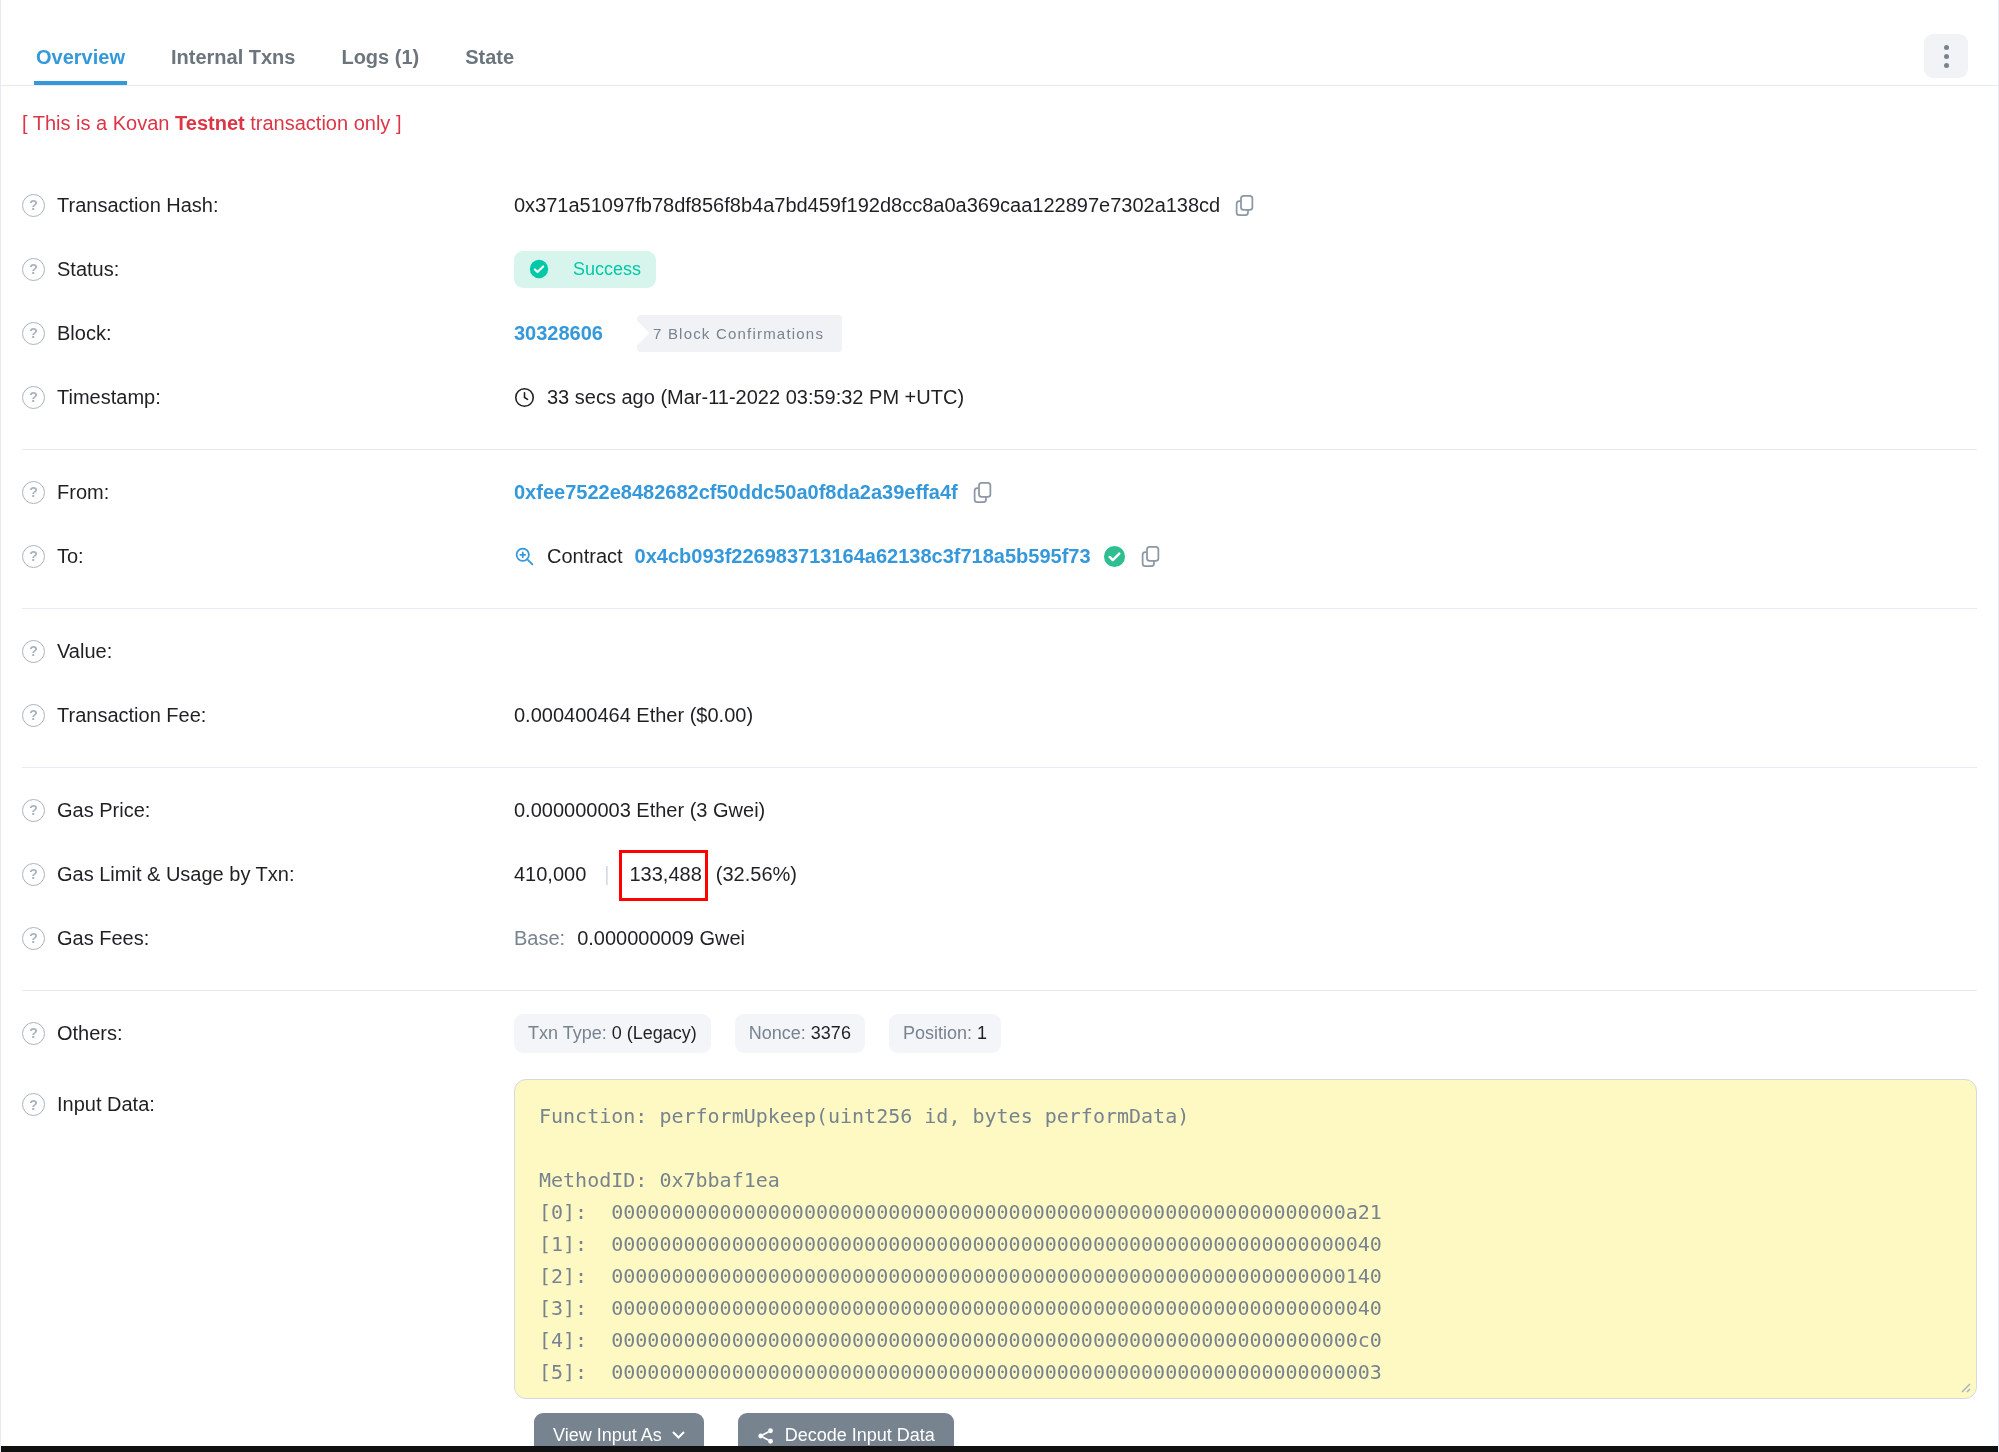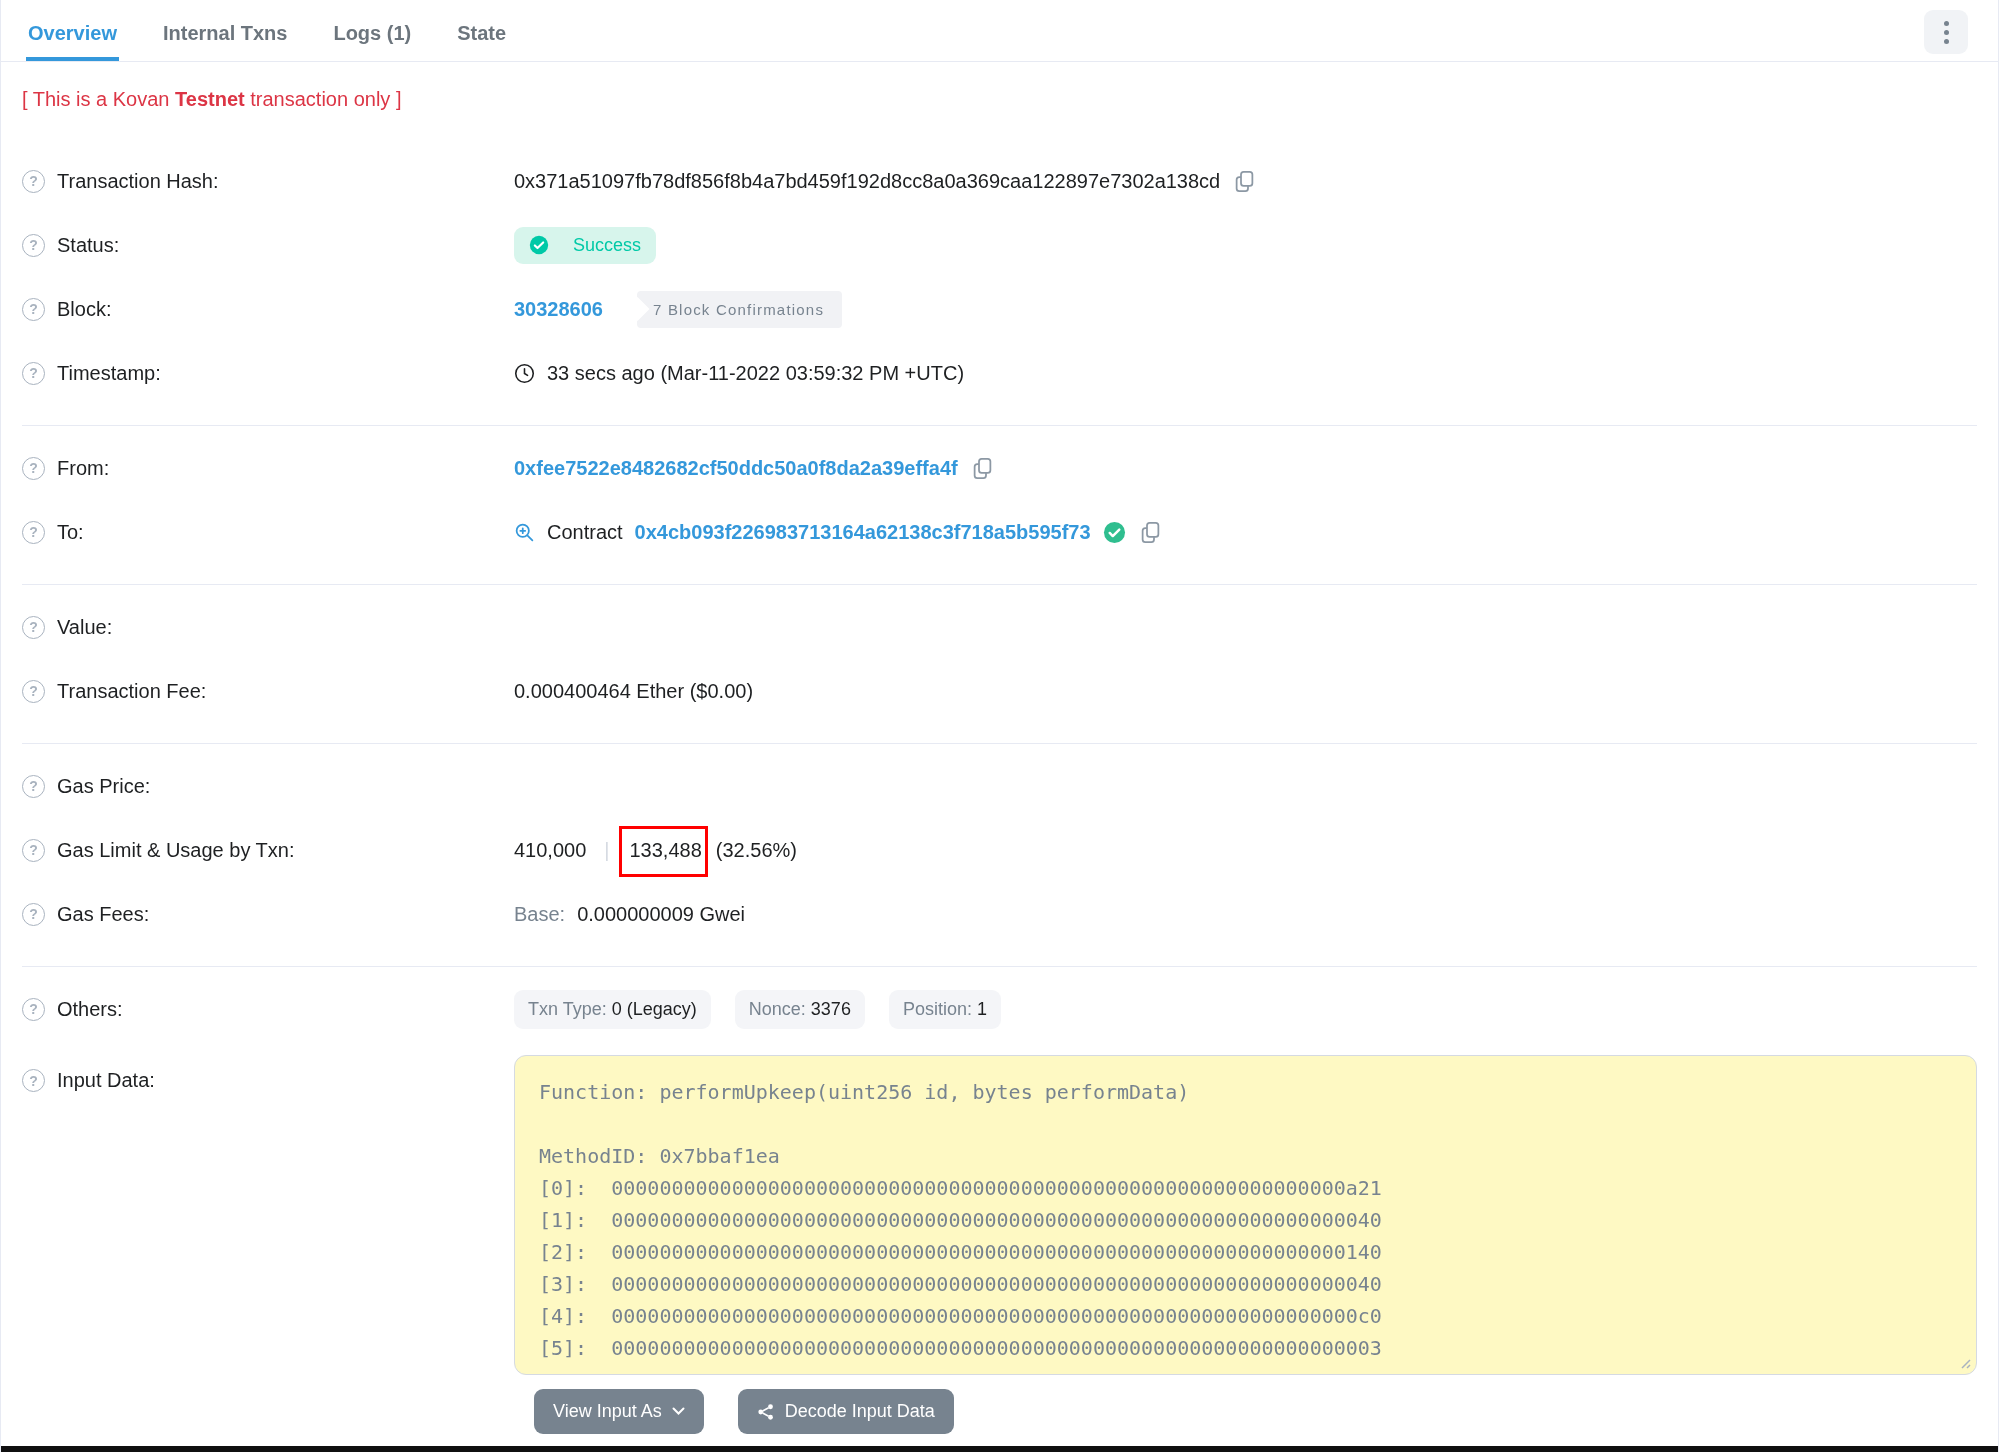--- a/index.html
+++ b/index.html
@@ -4,21 +4,21 @@
 <style>
   * { box-sizing: border-box; margin: 0; padding: 0; }
   html,body { background:#fff; }
   body {
     width: 1999px; height: 1452px; overflow: hidden;
     font-family: "Liberation Sans", "DejaVu Sans", sans-serif;
     font-size: 20px; color: #1e2022; position: relative;
     border-left: 1px solid #e7eaf3; border-right: 1px solid #e7eaf3;
   }
   
-  .tabbar { display:flex; align-items:flex-end; height:62px; border-bottom:1px solid #e7eaf3; padding:0 4px; position:relative; }
+  .tabbar { display:flex; align-items:flex-end; height:62px; border-bottom:1px solid #e7eaf3; padding:0 12px; position:relative;margin-top:24px; }
   .tab { margin:0 21px; padding:18px 2px 16px; font-weight:700; color:#6c757d; cursor:pointer; font-size:20px; }
   .tab.active { color:#3498db; border-bottom:4px solid #3498db; padding-bottom:12px; }
   .kebab { position:absolute; right:30px; top:10px; width:44px; height:44px; border:none; border-radius:9px; background:#f1f3f6; display:flex; flex-direction:column; gap:4px; align-items:center; justify-content:center; cursor:pointer; }
   .kebab i { width:5px; height:5px; border-radius:50%; background:#77838f; }
   
   .notice { padding:26px 21px 28px; color:#dc3545; font-size:20px; }
   
   .content { padding:0 21px; }
   .section { border-bottom:1px solid #e7eaf3; padding:10px 0 20px; }
   .section.last { border-bottom:1px solid #e7eaf3; padding-bottom:26px; }
@@ -195,20 +195,23 @@
     </div>
   </div>
 
   <div class="section">
 
     <div class="row">
       <div class="row-label">
         <span class="help">?</span>
         <span>Gas Price:</span>
       </div>
+      <div class="row-value">
+        <span>0.000000003 Ether (3 Gwei)</span>
+      </div>
     </div>
 
     <div class="row">
       <div class="row-label">
         <span class="help">?</span>
         <span>Gas Limit &amp; Usage by Txn:</span>
       </div>
       <div class="row-value">
         <span>410,000</span>
         <span class="sep">|</span>

